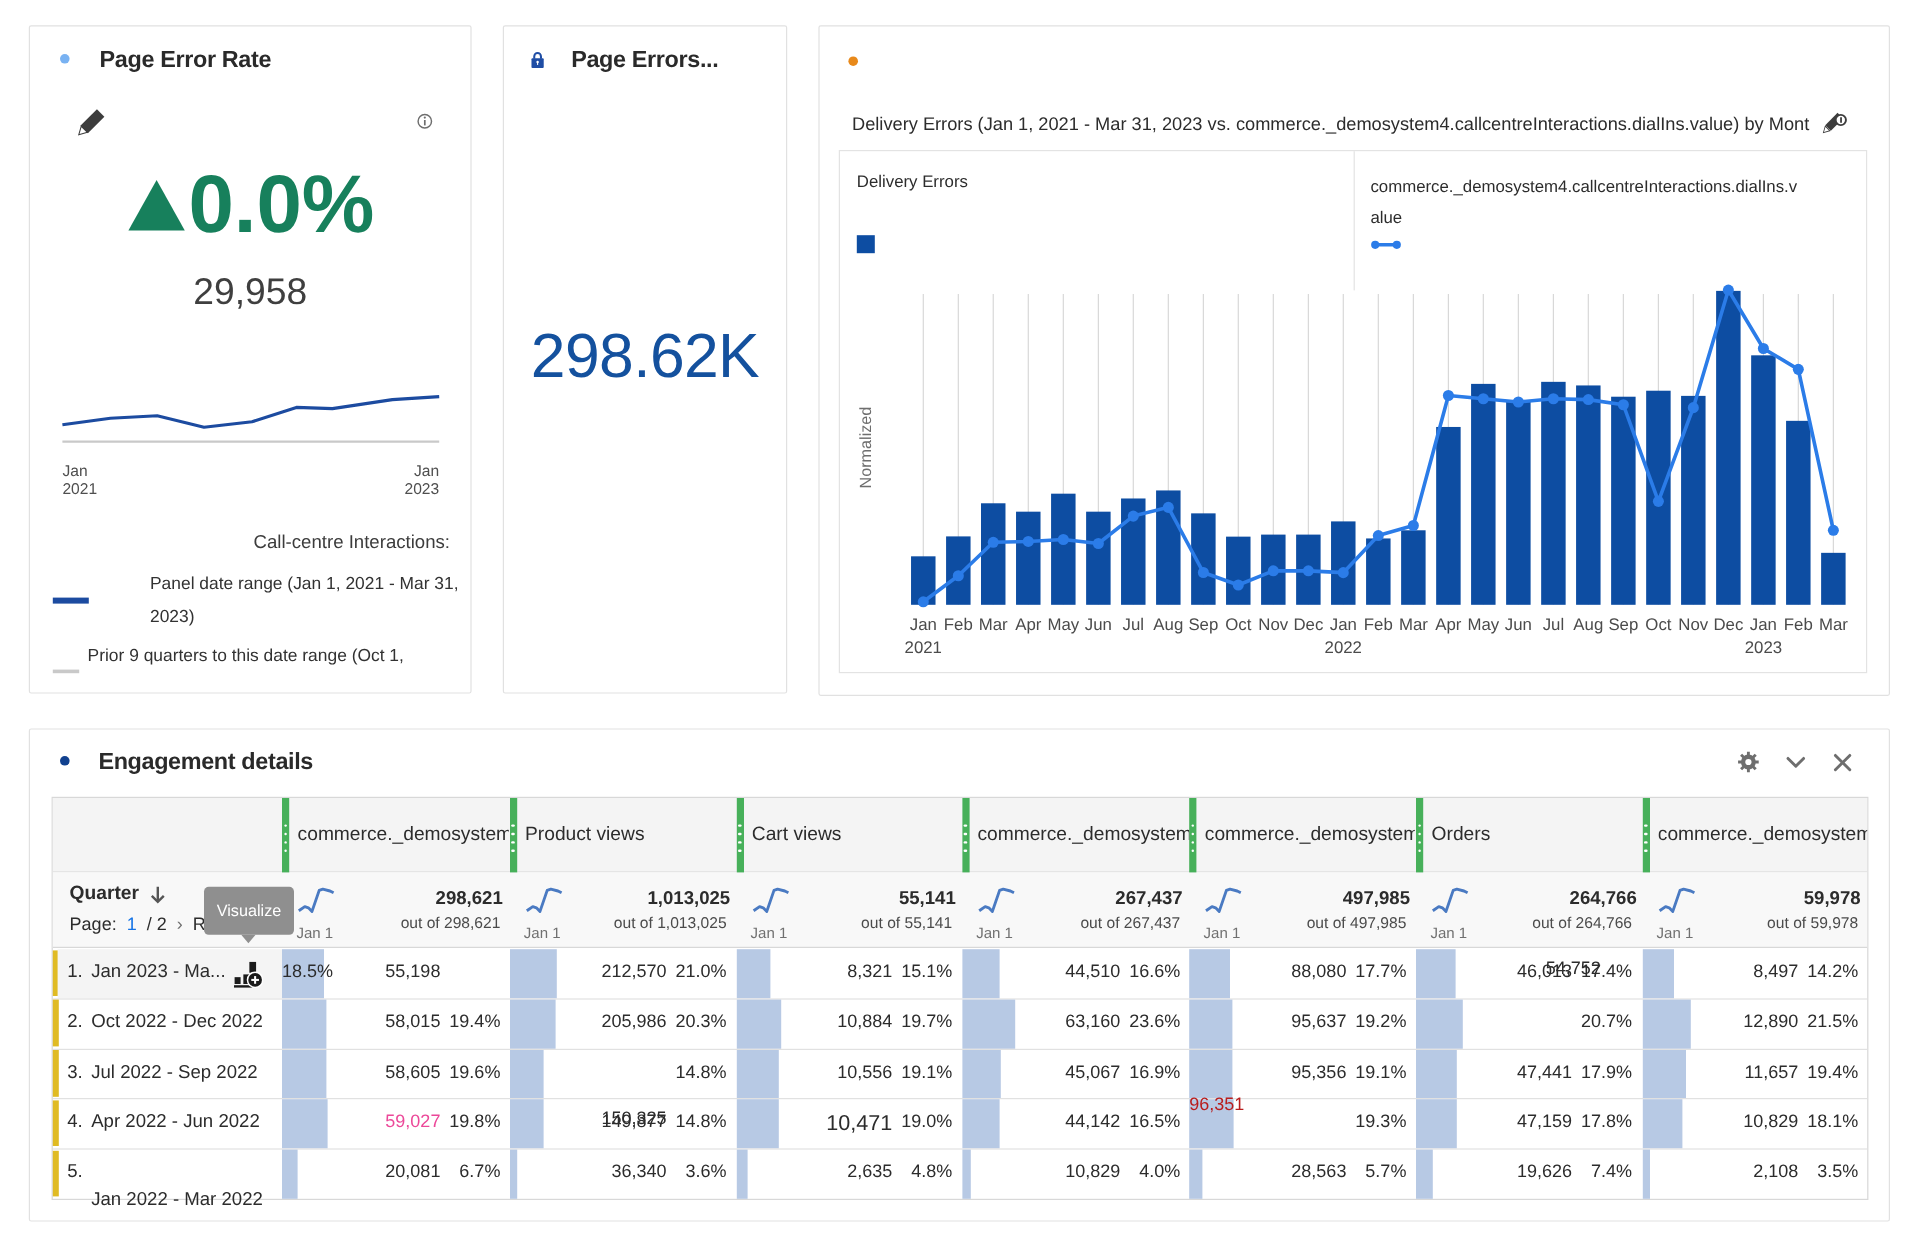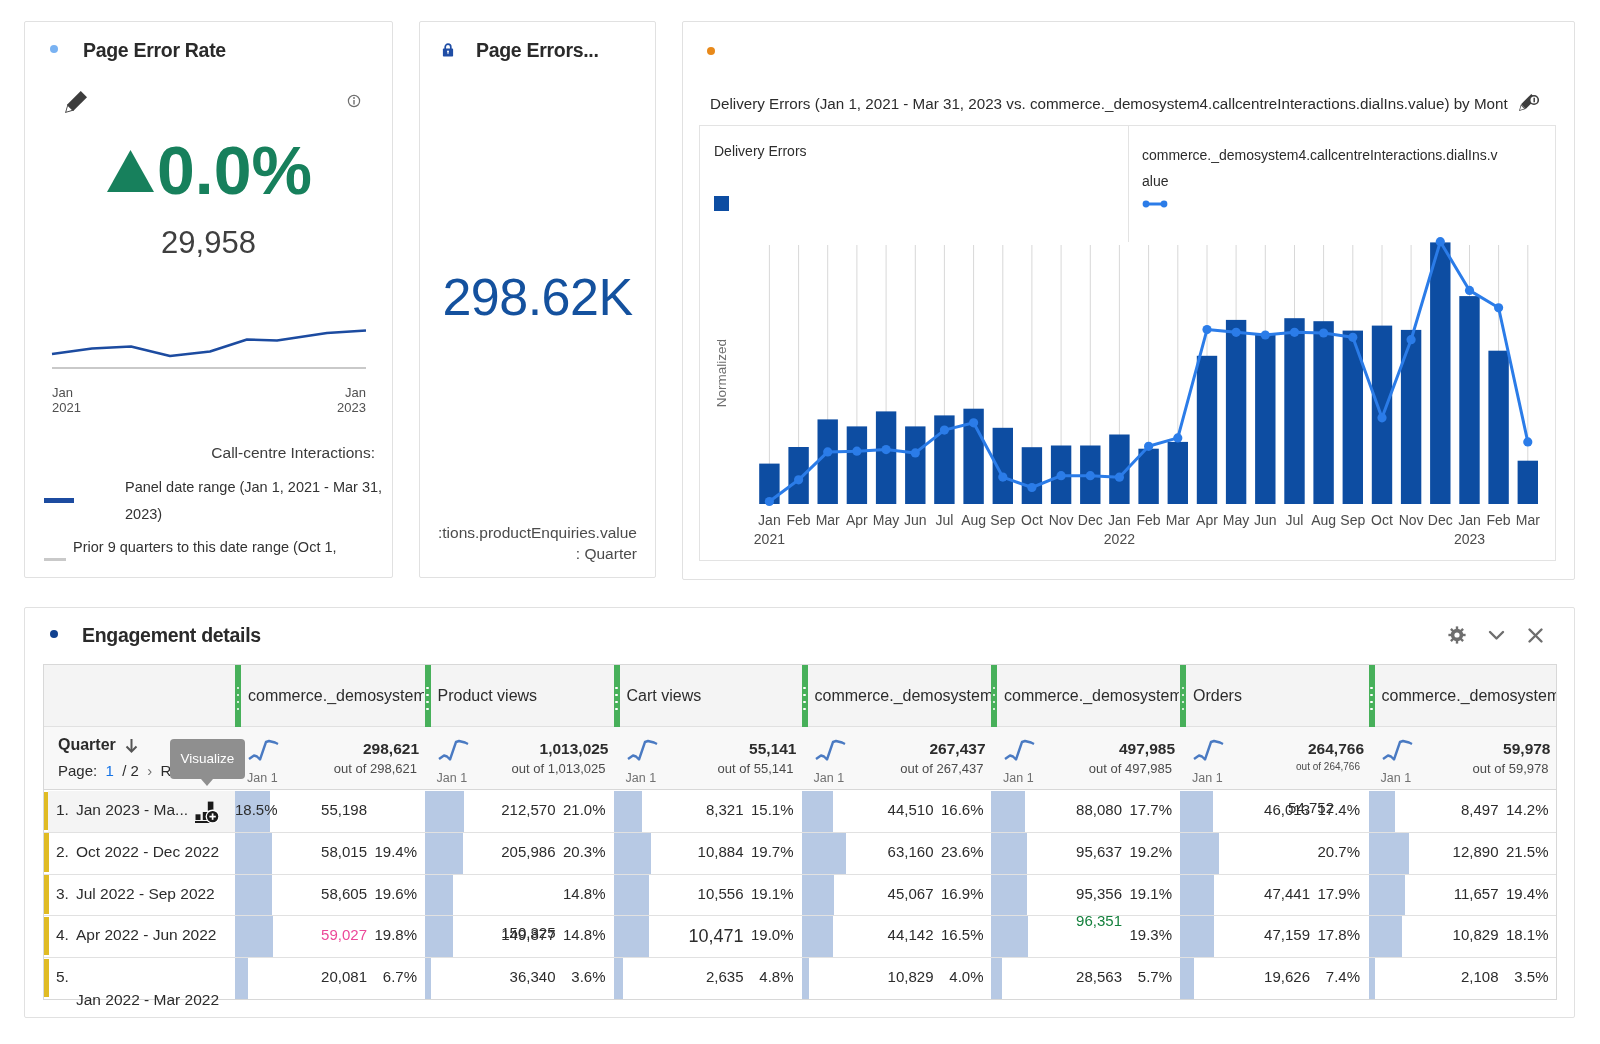--- a/index.html
+++ b/index.html
@@ -45,21 +45,20 @@
 <div class="abs" style="left:73px;top:539px;width:300px;font-size:14.5px;color:#323232;">Prior 9 quarters to this date range (Oct 1,</div>
 <div class="panel" style="left:419px;top:21px;width:237px;height:557px;"></div>
 <svg class="abs" style="left:442px;top:43px;" width="12" height="14" viewBox="0 0 12 14">
 <path d="M3.2 6 L3.2 4 A2.8 2.8 0 0 1 8.8 4 L8.8 6" fill="none" stroke="#1f4da5" stroke-width="1.7"></path>
 <rect x="0.9" y="5.6" width="10.2" height="8" rx="0.8" fill="#1f4da5"></rect>
 <circle cx="6" cy="8.6" r="1" fill="#fff"></circle>
 <rect x="5.55" y="8.8" width="0.9" height="2.3" fill="#fff"></rect>
     </svg>
 <div class="abs ttl" style="left:476px;top:39px;">Page Errors...</div>
 <div class="abs" style="left:419px;top:267px;width:237px;text-align:center;font-size:52px;color:#14519e;letter-spacing:-0.5px;">298.62K</div>
-<div class="abs" style="left:419px;top:522px;width:218px;text-align:right;font-size:15.5px;color:#4b4b4b;line-height:21px;">:tions.productEnquiries.value<br>: Quarter</div>
 <div class="panel" style="left:682px;top:21px;width:893px;height:559px;"></div>
 <div class="dot" style="left:707px;top:47px;background:#e8891a;"></div>
 <div class="abs" style="left:710px;top:95px;font-size:15.2px;color:#2c2c2c;">Delivery Errors (Jan 1, 2021 - Mar 31, 2023 vs. commerce._demosystem4.callcentreInteractions.dialIns.value) by Mont</div>
 <svg class="abs" style="left:1515px;top:92px;" width="26" height="24" viewBox="0 0 26 24">
 <g transform="translate(4,19) rotate(-45)">
 <path d="M0 0 L6 -3.3 L6 3.3 Z" fill="#3d3d3d"></path>
 <path d="M1.4 0 L5.2 -2.1 L5.2 2.1 Z" fill="#ffffff"></path>
 <rect x="6.2" y="-3.3" width="14.5" height="6.6" fill="#3d3d3d"></rect>
 </g>
       <circle cx="19" cy="8" r="4.3" fill="#fff" stroke="#3d3d3d" stroke-width="1.6"></circle>
@@ -295,21 +294,21 @@
       <polyline points="2,21 7,17.5 10,18.5 13,21.5 19,4 22,3 28,4.5 31,6" fill="none" stroke="#4a7ac2" stroke-width="2.4" stroke-linejoin="round"></polyline>
     </svg>
 <div class="abs" style="left:1003.0px;top:770.5px;font-size:12.5px;color:#707070;">Jan 1</div>
 <div class="abs" style="left:991.0px;top:739.5px;width:184px;text-align:right;font-size:15.5px;font-weight:bold;color:#2c2c2c;">497,985</div>
 <div class="abs" style="left:991.0px;top:760.5px;width:181px;text-align:right;font-size:13px;color:#4b4b4b;">out of 497,985</div>
 <svg class="abs" style="left:1192.0px;top:737.5px;" width="34" height="26" viewBox="0 0 34 26">
       <polyline points="2,21 7,17.5 10,18.5 13,21.5 19,4 22,3 28,4.5 31,6" fill="none" stroke="#4a7ac2" stroke-width="2.4" stroke-linejoin="round"></polyline>
     </svg>
 <div class="abs" style="left:1192.0px;top:770.5px;font-size:12.5px;color:#707070;">Jan 1</div>
 <div class="abs" style="left:1180.0px;top:739.5px;width:184px;text-align:right;font-size:15.5px;font-weight:bold;color:#2c2c2c;">264,766</div>
-<div class="abs" style="left:1180.0px;top:760.5px;width:180px;text-align:right;font-size:10px;color:#4b4b4b;">out of 264,766</div>
+<div class="abs" style="left:1180.0px;top:760.5px;width:180px;text-align:right;font-size:13px;color:#4b4b4b;">out of 264,766</div>
 <svg class="abs" style="left:1380.5px;top:737.5px;" width="34" height="26" viewBox="0 0 34 26">
       <polyline points="2,21 7,17.5 10,18.5 13,21.5 19,4 22,3 28,4.5 31,6" fill="none" stroke="#4a7ac2" stroke-width="2.4" stroke-linejoin="round"></polyline>
     </svg>
 <div class="abs" style="left:1380.5px;top:770.5px;font-size:12.5px;color:#707070;">Jan 1</div>
 <div class="abs" style="left:1368.5px;top:739.5px;width:182px;text-align:right;font-size:15.5px;font-weight:bold;color:#2c2c2c;">59,978</div>
 <div class="abs" style="left:1368.5px;top:760.5px;width:180px;text-align:right;font-size:13px;color:#4b4b4b;">out of 59,978</div>
 <div class="abs" style="left:44px;top:791.7px;width:5px;height:38.7px;background:#e0bb24;"></div>
 <div class="abs" style="left:48px;top:791.2px;width:186.5px;height:40.7px;background:#f4f4f4;"></div>
 <div class="abs" style="left:56px;top:801.2px;font-size:15.5px;color:#2c2c2c;">1.</div>
 <div class="abs" style="left:76px;top:801.2px;font-size:15.5px;color:#2c2c2c;">Jan 2023 - Ma...</div>
@@ -394,21 +393,21 @@
 <div class="abs" style="left:424.5px;top:916.3px;width:28.0px;height:40.7px;background:#b7c9e4;"></div>
 <div class="abs" style="left:424.5px;top:926.3px;width:131px;text-align:right;font-size:15px;color:#2c2c2c;">149,877</div>
 <div class="abs" style="left:424.5px;top:926.3px;width:181px;text-align:right;font-size:15px;color:#2c2c2c;">14.8%</div>
 <div class="abs" style="left:613.5px;top:916.3px;width:35.7px;height:40.7px;background:#b7c9e4;"></div>
 <div class="abs" style="left:613.5px;top:926.3px;width:130px;text-align:right;font-size:18px;color:#2c2c2c;">10,471</div>
 <div class="abs" style="left:613.5px;top:926.3px;width:180px;text-align:right;font-size:15px;color:#2c2c2c;">19.0%</div>
 <div class="abs" style="left:801.5px;top:916.3px;width:31.3px;height:40.7px;background:#b7c9e4;"></div>
 <div class="abs" style="left:801.5px;top:926.3px;width:132px;text-align:right;font-size:15px;color:#2c2c2c;">44,142</div>
 <div class="abs" style="left:801.5px;top:926.3px;width:182px;text-align:right;font-size:15px;color:#2c2c2c;">16.5%</div>
 <div class="abs" style="left:991.0px;top:916.3px;width:36.5px;height:40.7px;background:#b7c9e4;"></div>
-<div class="abs" style="left:991.0px;top:912px;width:131px;text-align:right;font-size:15px;color:#15803d;">96,351</div>
+<div class="abs" style="left:991.0px;top:912px;width:131px;text-align:left;font-size:15px;color:#b91c1c;">96,351</div>
 <div class="abs" style="left:991.0px;top:926.3px;width:181px;text-align:right;font-size:15px;color:#2c2c2c;">19.3%</div>
 <div class="abs" style="left:1180.0px;top:916.3px;width:33.6px;height:40.7px;background:#b7c9e4;"></div>
 <div class="abs" style="left:1180.0px;top:926.3px;width:130px;text-align:right;font-size:15px;color:#2c2c2c;">47,159</div>
 <div class="abs" style="left:1180.0px;top:926.3px;width:180px;text-align:right;font-size:15px;color:#2c2c2c;">17.8%</div>
 <div class="abs" style="left:1368.5px;top:916.3px;width:33.9px;height:40.7px;background:#b7c9e4;"></div>
 <div class="abs" style="left:1368.5px;top:926.3px;width:130px;text-align:right;font-size:15px;color:#2c2c2c;">10,829</div>
 <div class="abs" style="left:1368.5px;top:926.3px;width:180px;text-align:right;font-size:15px;color:#2c2c2c;">18.1%</div>
 <div class="abs" style="left:44px;top:957.0px;width:1512px;height:1px;background:#e1e1e1;"></div>
 <div class="abs" style="left:44px;top:958.5px;width:5px;height:38.7px;background:#e0bb24;"></div>
 <div class="abs" style="left:56px;top:968.0px;font-size:15.5px;color:#2c2c2c;">5.</div>

